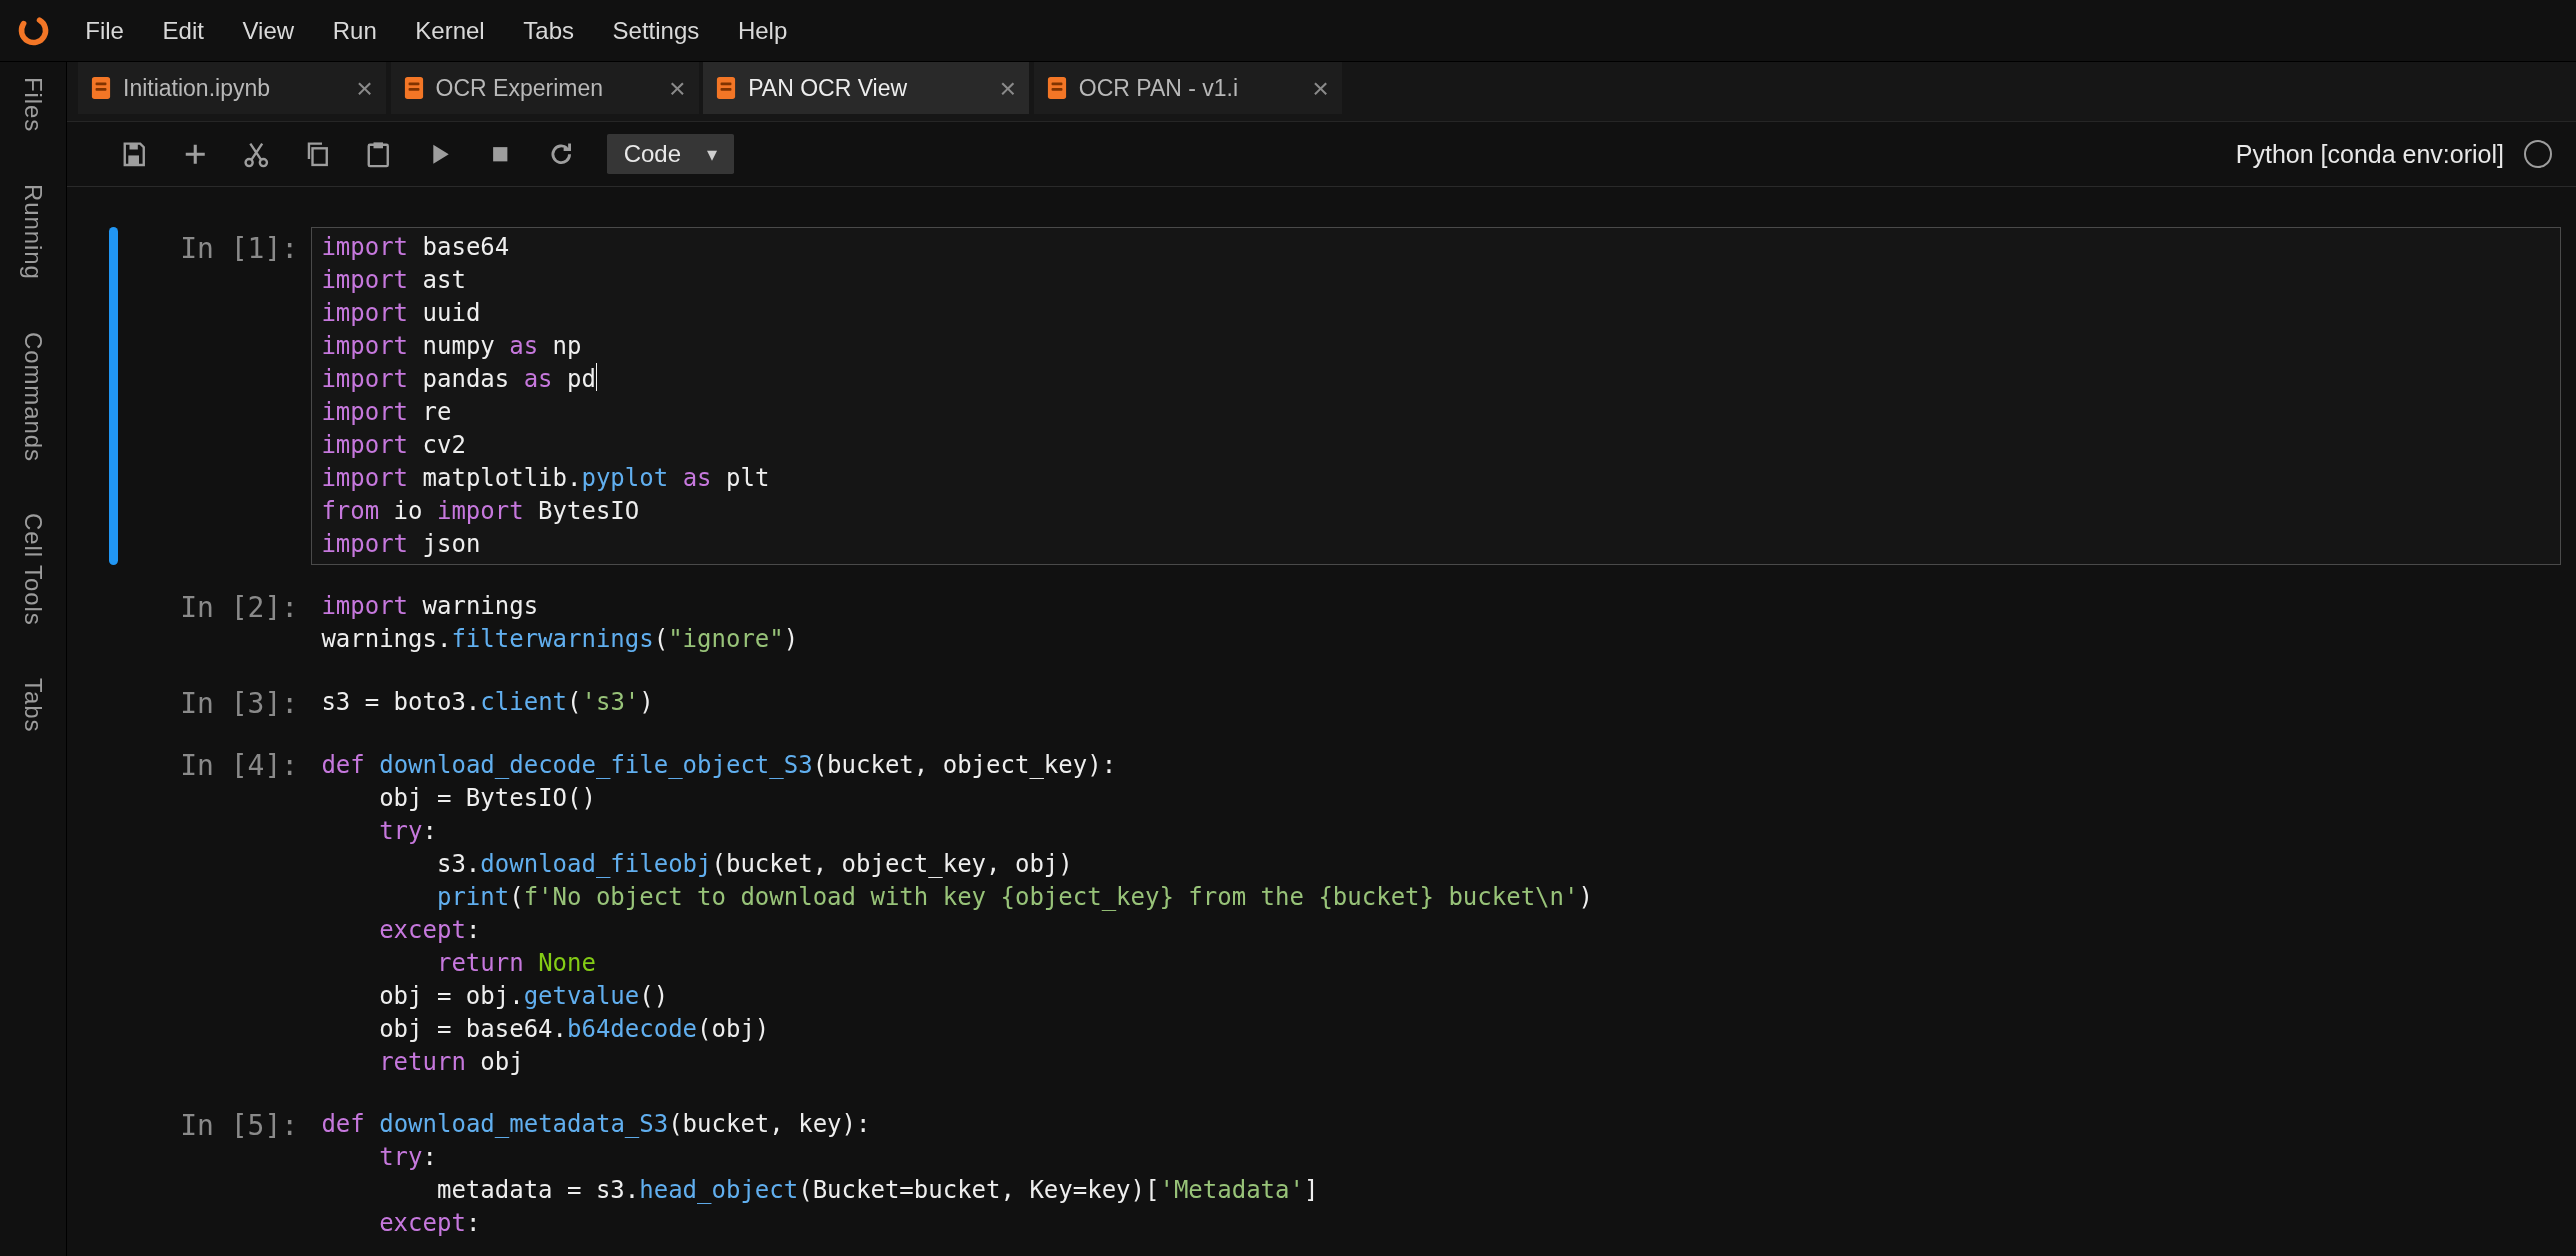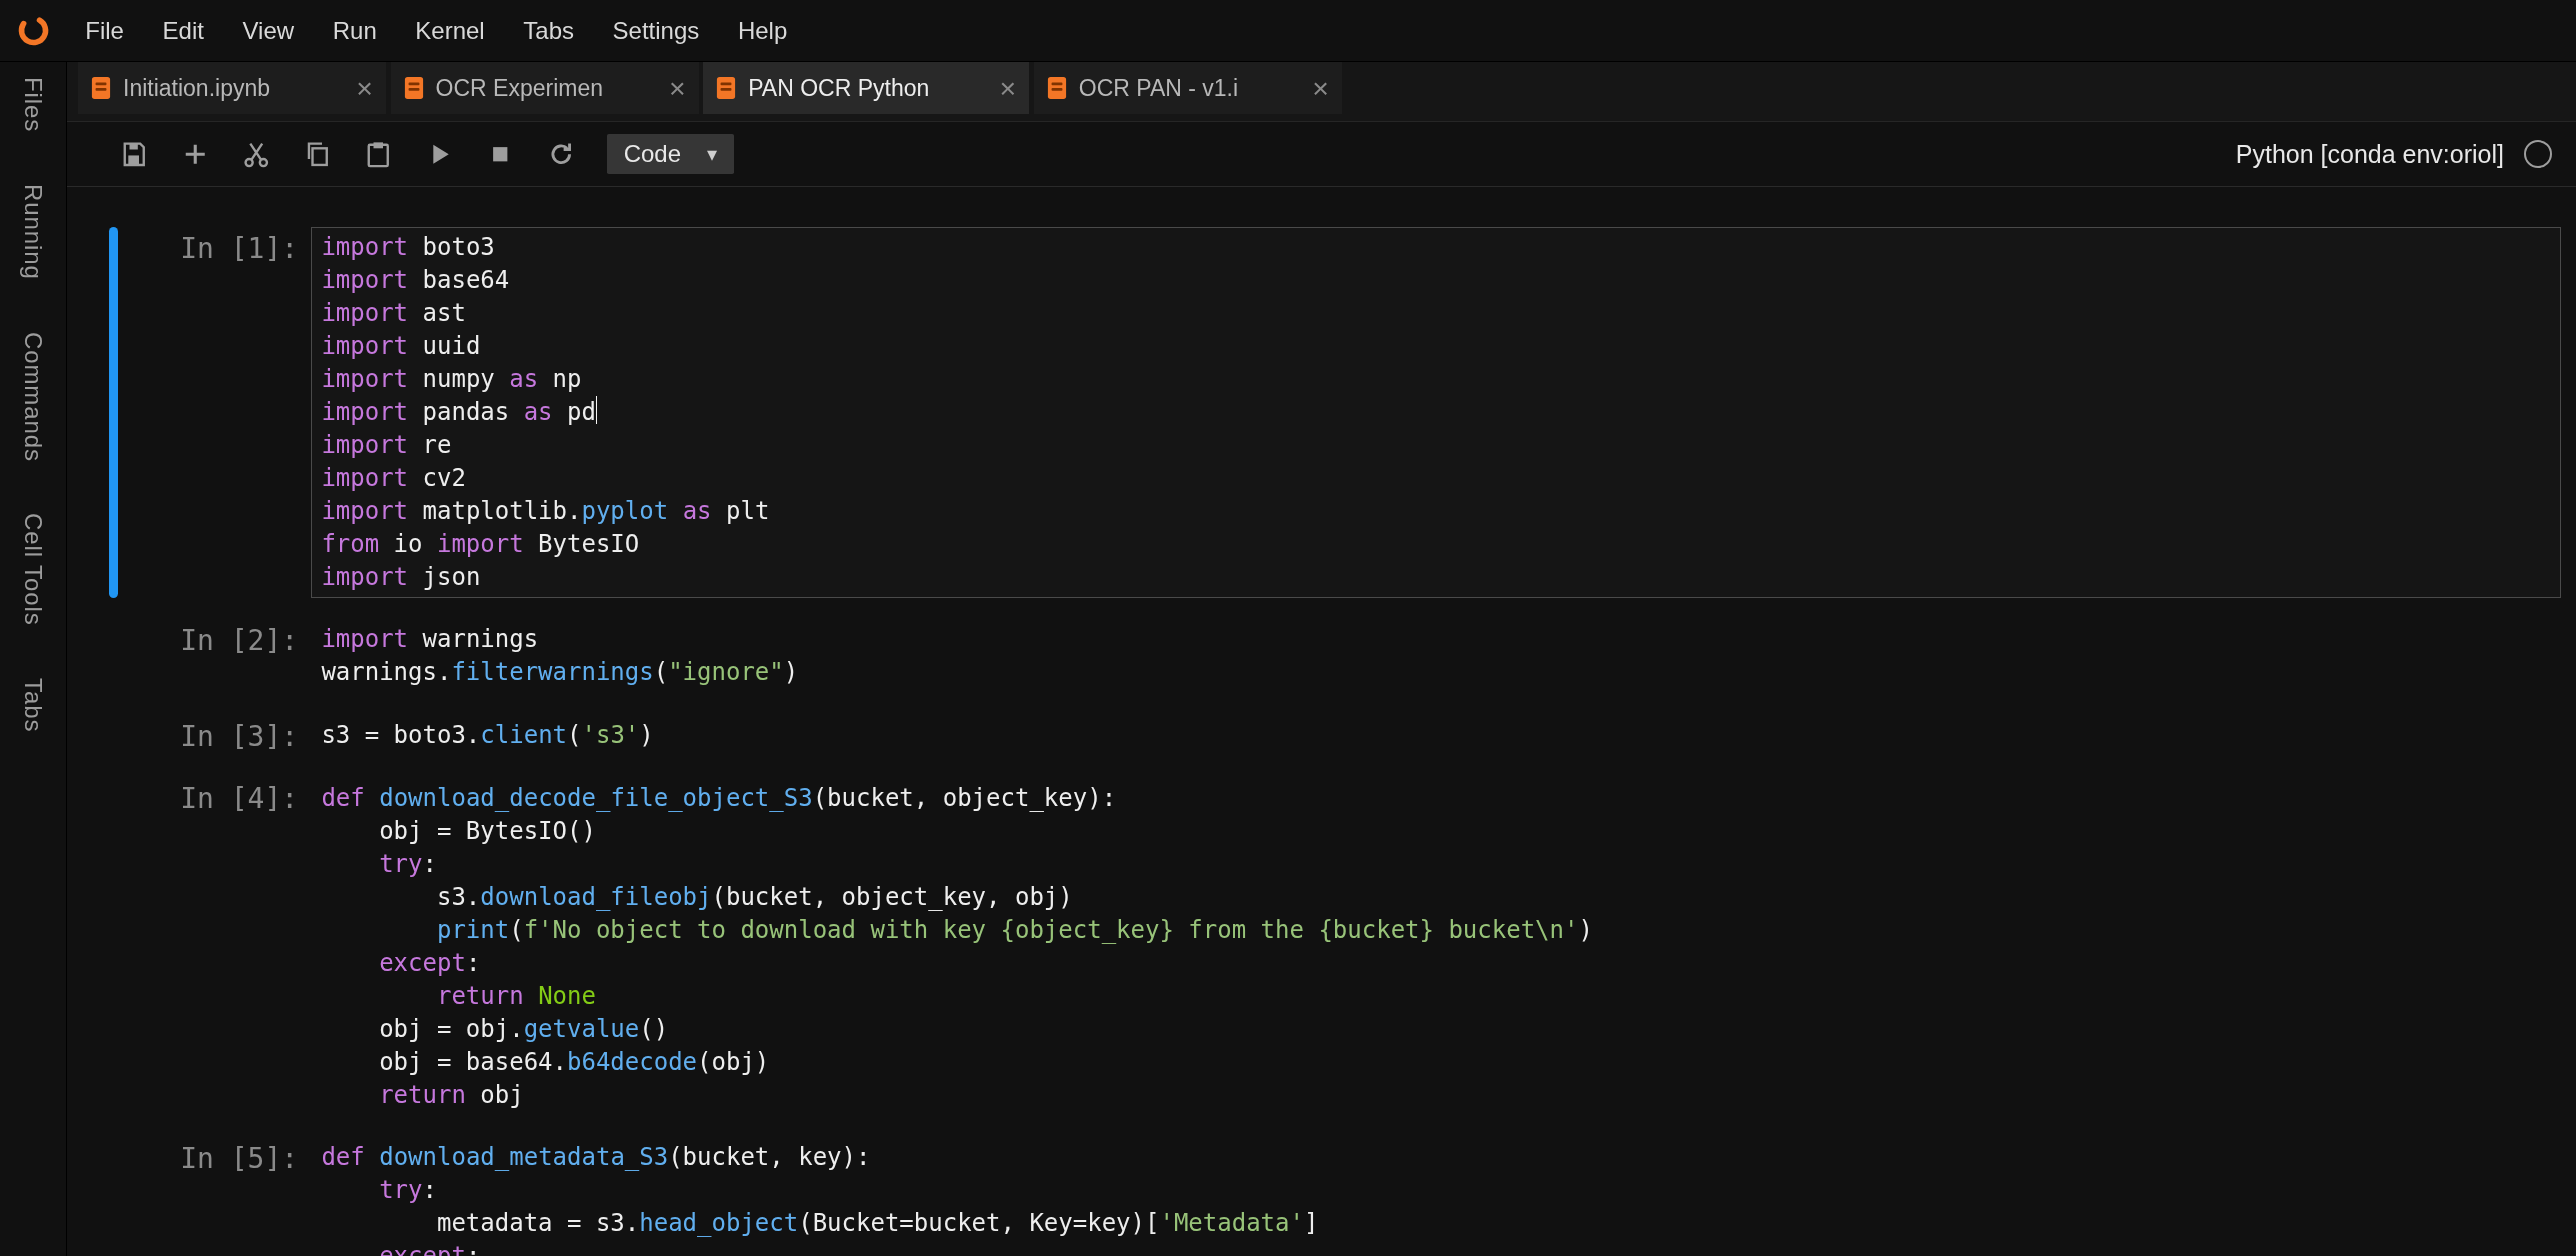--- a/index.html
+++ b/index.html
@@ -110,21 +110,21 @@
           <span class="tab-close">×</span>
         </div>
         <div class="tab active">
           <span class="tab-icon">
             <svg viewBox="0 0 22 26" width="20" height="24">
               <rect x="1" y="1" width="20" height="24" rx="3" fill="#f37626"></rect>
               <rect x="5" y="7" width="12" height="3" rx="1" fill="#803300"></rect>
               <rect x="5" y="13" width="12" height="3" rx="1" fill="#803300"></rect>
             </svg>
           </span>
-          <span class="tab-label">PAN OCR Python</span>
+          <span class="tab-label">PAN OCR View</span>
           <span class="tab-close">×</span>
         </div>
         <div class="tab">
           <span class="tab-icon">
             <svg viewBox="0 0 22 26" width="20" height="24">
               <rect x="1" y="1" width="20" height="24" rx="3" fill="#f37626"></rect>
               <rect x="5" y="7" width="12" height="3" rx="1" fill="#803300"></rect>
               <rect x="5" y="13" width="12" height="3" rx="1" fill="#803300"></rect>
             </svg>
           </span>
@@ -190,21 +190,20 @@
       <div class="tb-spacer"></div>
       <span class="kernel-name">Python [conda env:oriol]</span>
       <span class="kernel-status"></span>
     </div>
 
     <div class="cells" id="cells">
         <div class="cell active">
           <div class="collapser"></div>
           <div class="prompt">In [1]:</div>
           <div class="editor">
-            <div class="line"><span class="tok-k">import</span><span class="tok-t"> boto3</span></div>
             <div class="line"><span class="tok-k">import</span><span class="tok-t"> base64</span></div>
             <div class="line"><span class="tok-k">import</span><span class="tok-t"> ast</span></div>
             <div class="line"><span class="tok-k">import</span><span class="tok-t"> uuid</span></div>
             <div class="line"><span class="tok-k">import</span><span class="tok-t"> numpy </span><span class="tok-k">as</span><span class="tok-t"> np</span></div>
             <div class="line"><span class="tok-k">import</span><span class="tok-t"> pandas </span><span class="tok-k">as</span><span class="tok-t"> pd</span><span class="cursor"></span></div>
             <div class="line"><span class="tok-k">import</span><span class="tok-t"> re</span></div>
             <div class="line"><span class="tok-k">import</span><span class="tok-t"> cv2</span></div>
             <div class="line"><span class="tok-k">import</span><span class="tok-t"> matplotlib.</span><span class="tok-f">pyplot</span><span class="tok-t"> </span><span class="tok-k">as</span><span class="tok-t"> plt</span></div>
             <div class="line"><span class="tok-k">from</span><span class="tok-t"> io </span><span class="tok-k">import</span><span class="tok-t"> BytesIO</span></div>
             <div class="line"><span class="tok-k">import</span><span class="tok-t"> json</span></div>

